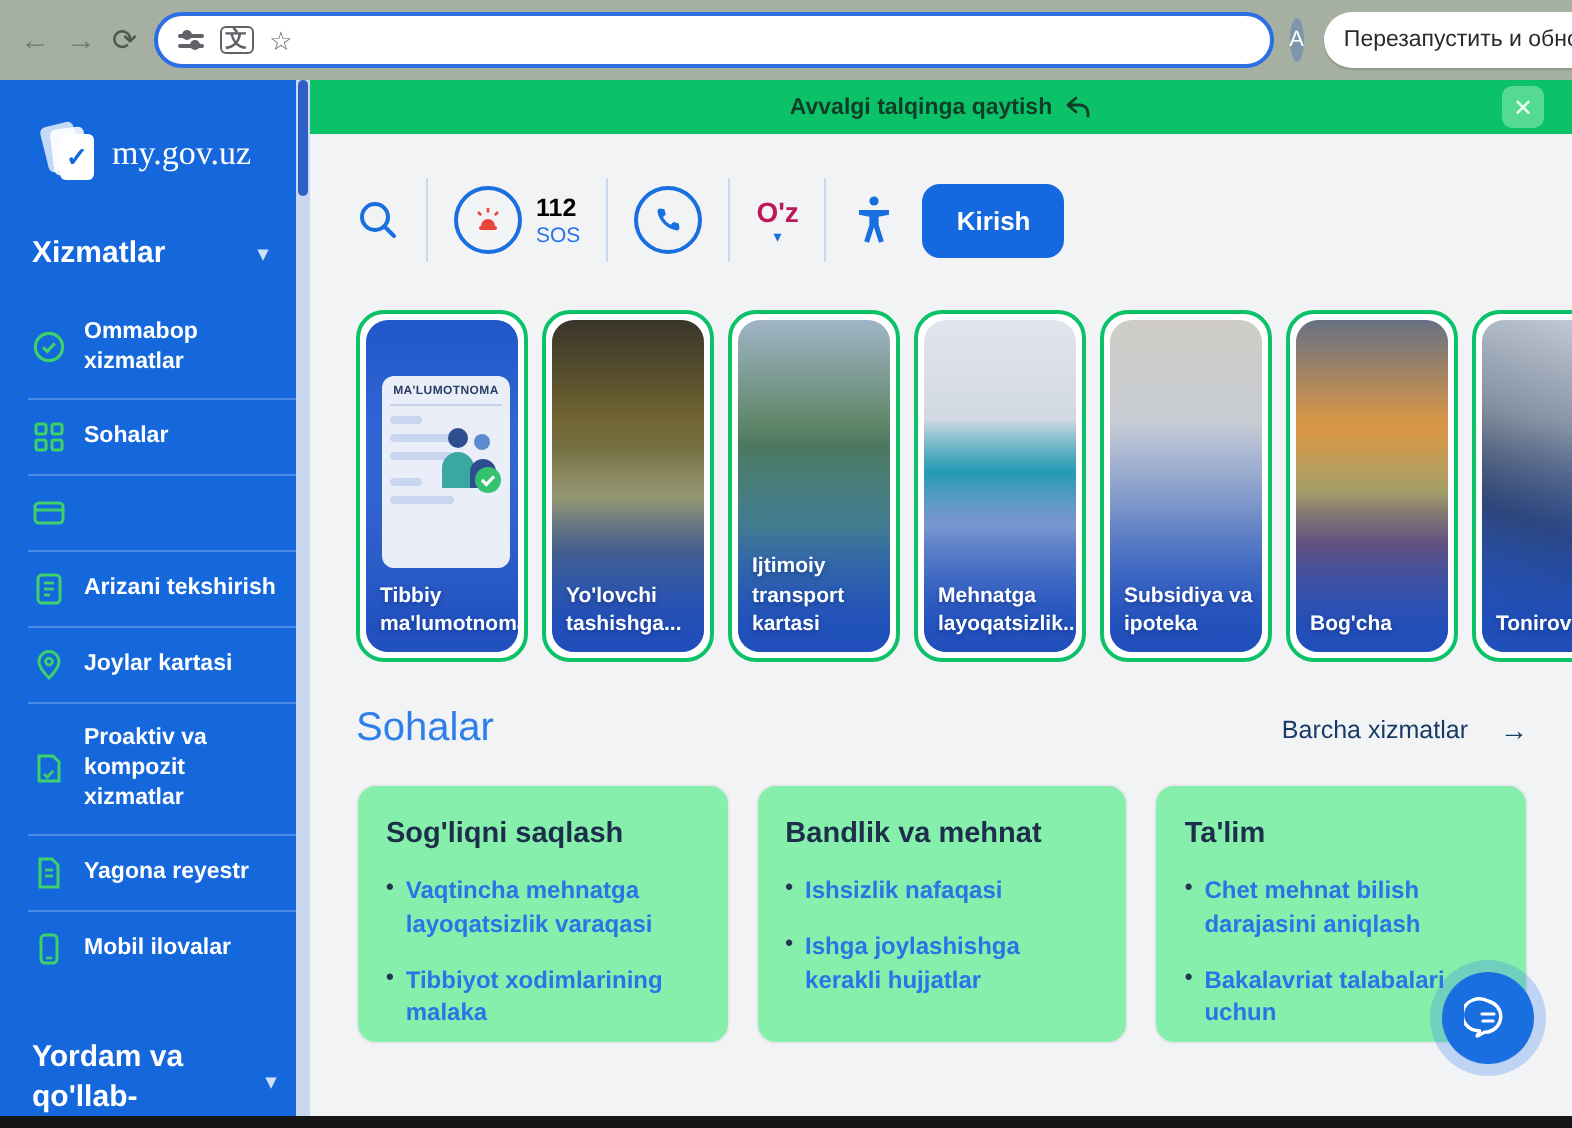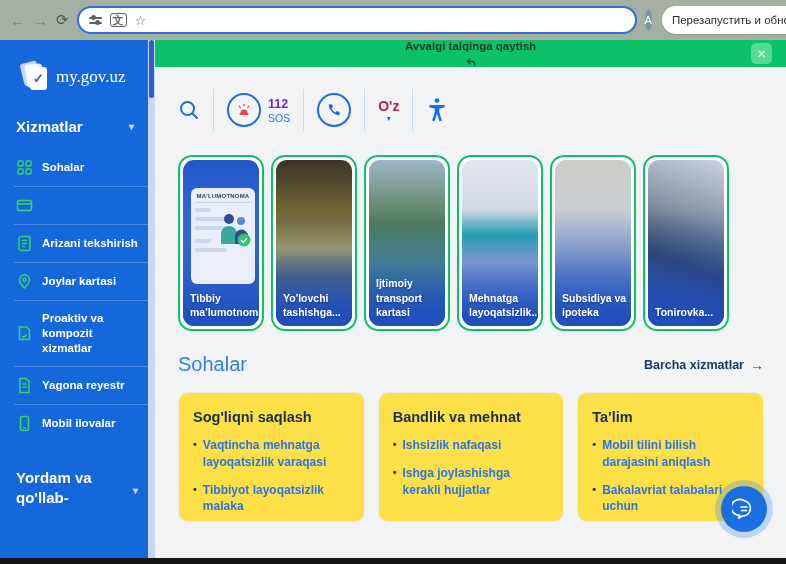--- a/index.html
+++ b/index.html
@@ -39,30 +39,30 @@
   .menu li:last-child { border-bottom:none; }
   .menu svg { flex-shrink:0; }
   .side-help { margin:26px 14px 0 2px; font-size:15px; font-weight:bold; line-height:1.35; position:relative; cursor:pointer; }
   .side-help .chev { position:absolute; right:-4px; top:16px; font-size:10px; color:#cfe0fb; }
   .side-scroll { width:7px; background:#c9d7ef; flex-shrink:0; position:relative; }
   .side-scroll .thumb { position:absolute; top:0; left:1px; width:5px; height:58px; background:#2f5fc4; border-radius:3px; }
 
   
   .content { flex:1; position:relative; background:#f2f3f5; overflow:hidden; }
 
-  .banner { height:27px; background:#0bc268; display:flex; align-items:center; justify-content:center; gap:6px; position:relative;flex-direction:column; }
+  .banner { height:27px; background:#0bc268; display:flex; align-items:center; justify-content:center; gap:6px; position:relative; }
   .banner-text { font-size:11.5px; font-weight:bold; color:#113d28; cursor:pointer; }
   .banner-close { position:absolute; right:14px; top:3px; width:21px; height:21px; background:#54da92; border-radius:5px; color:#eafff3; font-size:12px; display:flex; align-items:center; justify-content:center; cursor:pointer; }
 
   .topbar { display:flex; align-items:center; justify-content:space-between; padding:22px 22px 0 23px; }
   .portal-title { width:170px; font-size:13px; font-weight:bold; color:#173b66; line-height:1.5; }
   .controls { display:flex; align-items:center; gap:13px; }
   .vdiv { width:1px; height:42px; background:#c9d8ef; }
   .ctl-group { display:flex; align-items:center; gap:7px; cursor:pointer; }
-  .ctl-nums .num { font-size:12.5px; font-weight:bold; color:#6d28d9; }
+  .ctl-nums .num { font-size:12.5px; font-weight:bold; color:#000000; }
   .ctl-nums .lbl { font-size:10.5px; color:#2a74e8; margin-top:1px; }
   .ring-ico { width:34px; height:34px; border:2px solid #1a6fe0; border-radius:50%; display:flex; align-items:center; justify-content:center; }
   .lang { text-align:center; cursor:pointer; }
   .lang .code { font-size:14px; font-weight:bold; color:#be185d; }
   .lang .chev { font-size:8px; color:#1a6fe0; }
   .login-btn { background:#1569e0; color:#fff; font-size:13px; font-weight:bold; border:none; border-radius:9px; padding:11px 17px; cursor:pointer; }
 
   
   .carousel { display:flex; gap:7px; margin:24px 0 0 23px; width:640px; }
   .scard { flex:0 0 86px; height:176px; border:2px solid #0bc268; border-radius:14px; padding:3px; background:#fff; cursor:pointer; }
@@ -78,24 +78,24 @@
   .scard-title { position:absolute; left:7px; right:4px; bottom:7px; z-index:2; color:#fff; font-size:10.5px; font-weight:bold; line-height:1.35; text-shadow:0 1px 2px rgba(10,40,120,.5); }
   .doc-ill { position:absolute; left:8px; top:28px; width:64px; height:96px; background:#e9eef9; border-radius:6px; padding:5px 4px; z-index:1; }
   .doc-ill .dt { font-size:6px; font-weight:bold; color:#2a3f66; text-align:center; letter-spacing:.2px; border-bottom:1px solid #c6d2ea; padding-bottom:3px; }
   .doc-ill .ln { height:4px; background:#c8d6f0; border-radius:2px; margin:5px 24px 0 0; }
   .doc-ill .ln.short { width:16px; }
   .doc-people { position:absolute; right:3px; top:22px; width:34px; height:40px; }
 
   
   .soh-head { display:flex; align-items:center; justify-content:space-between; margin:22px 22px 0 23px; }
   .soh-title { font-size:20px; color:#2e7fe8; font-weight:normal; }
-  .all-link { font-size:12.5px; font-weight:bold; color:#173b66; display:flex; align-items:center; gap:6px; cursor:pointer; }
+  .all-link { font-size:12.5px; font-weight:normal; color:#173b66; display:flex; align-items:center; gap:16px; cursor:pointer; }
   .all-link .arr { font-size:14px; }
   .soh-cards { display:flex; gap:13px; margin:16px 22px 0 23px; }
-  .soh-card { flex:1; background:#fde047; border:1px solid #e7e9ee; border-radius:10px; padding:16px 14px; height:130px; }
+  .soh-card { flex:1; background:#86efac; border:1px solid #e7e9ee; border-radius:10px; padding:16px 14px; height:130px; }
   .soh-card h3 { font-size:14.5px; color:#1c2e4a; margin-bottom:12px; }
   .soh-link { display:flex; gap:6px; font-size:12px; font-weight:bold; color:#2a74e8; line-height:1.4; margin-bottom:11px; cursor:pointer; }
   .soh-link .b { color:#24364f; font-size:11px; }
 
   .chat-fab { position:absolute; right:13px; bottom:20px; width:58px; height:58px; border-radius:50%; background:rgba(60,130,235,.28); display:flex; align-items:center; justify-content:center; cursor:pointer; }
   .chat-fab .inner { width:46px; height:46px; border-radius:50%; background:#1a6fe0; display:flex; align-items:center; justify-content:center; }
 
   .bottom-strip { height:6px; background:#161616; }
 </style>
 </head>
@@ -133,20 +133,27 @@
     </div>
 
     <div class="side-head">
       <span>Xizmatlar</span>
       <span class="chev">▾</span>
     </div>
 
     <ul class="menu">
       <li>
         <svg width="17" height="17" viewBox="0 0 17 17">
+            <circle cx="8.5" cy="8.5" r="6.8" fill="none" stroke="#3ed16b" stroke-width="1.6"></circle>
+            <path d="M5.6 8.7l2 2 3.8-4" fill="none" stroke="#3ed16b" stroke-width="1.6"></path>
+          </svg>
+        <span>Ommabop xizmatlar</span>
+      </li>
+      <li>
+        <svg width="17" height="17" viewBox="0 0 17 17">
             <g fill="none" stroke="#3ed16b" stroke-width="1.5">
               <rect x="2" y="2" width="5" height="5" rx="1"></rect>
               <rect x="10" y="2" width="5" height="5" rx="1"></rect>
               <rect x="2" y="10" width="5" height="5" rx="1"></rect>
               <rect x="10" y="10" width="5" height="5" rx="1"></rect>
             </g>
           </svg>
         <span>Sohalar</span>
       </li>
       <li>
@@ -255,20 +262,21 @@
           <div class="code">O'z</div>
           <div class="chev">▾</div>
         </div>
         <div class="vdiv"></div>
 
         <svg width="22" height="26" viewBox="0 0 22 26" style="cursor:pointer">
             <circle cx="11" cy="3.5" r="2.3" fill="#1a6fe0"></circle>
             <path d="M3.5 8h15v2.4l-5.2 1v4l2.6 8.2-2.4.8-2.5-7.8-2.5 7.8-2.4-.8 2.6-8.2v-4l-5.2-1z" fill="#1a6fe0"></path>
           </svg>
 
+        <button class="login-btn">Kirish</button>
       </div>
     </div>
 
     <div class="carousel">
       <div class="scard">
         <div class="scard-img g1">
           <div class="doc-ill">
             <div class="dt">MA'LUMOTNOMA</div>
             <div class="ln short"></div>
               <div class="ln"></div>
@@ -301,20 +309,25 @@
         <div class="scard-img g4">
             <span class="scard-title">Mehnatga layoqatsizlik...</span>
           </div>
       </div>
       <div class="scard">
         <div class="scard-img g5">
             <span class="scard-title">Subsidiya va ipoteka</span>
           </div>
       </div>
       <div class="scard">
+        <div class="scard-img g6">
+            <span class="scard-title">Bog'cha</span>
+          </div>
+      </div>
+      <div class="scard">
         <div class="scard-img g7">
             <span class="scard-title">Tonirovka...</span>
           </div>
       </div>
     </div>
 
     <div class="soh-head">
       <h2 class="soh-title">Sohalar</h2>
       <div class="all-link">
         <span>Barcha xizmatlar</span>
@@ -324,39 +337,39 @@
 
     <div class="soh-cards">
       <div class="soh-card">
         <h3>Sog'liqni saqlash</h3>
         <div class="soh-link">
             <span class="b">•</span>
             <span>Vaqtincha mehnatga layoqatsizlik varaqasi</span>
           </div>
         <div class="soh-link">
             <span class="b">•</span>
-            <span>Tibbiyot layoqatsizlik malaka</span>
+            <span>Tibbiyot xodimlarining malaka</span>
           </div>
       </div>
       <div class="soh-card">
         <h3>Bandlik va mehnat</h3>
         <div class="soh-link">
             <span class="b">•</span>
             <span>Ishsizlik nafaqasi</span>
           </div>
         <div class="soh-link">
             <span class="b">•</span>
             <span>Ishga joylashishga kerakli hujjatlar</span>
           </div>
       </div>
       <div class="soh-card">
         <h3>Ta'lim</h3>
         <div class="soh-link">
             <span class="b">•</span>
-            <span>Mobil tilini bilish darajasini aniqlash</span>
+            <span>Chet mehnat bilish darajasini aniqlash</span>
           </div>
         <div class="soh-link">
             <span class="b">•</span>
             <span>Bakalavriat talabalari uchun</span>
           </div>
       </div>
     </div>
 
     <div class="chat-fab">
       <span class="inner">

